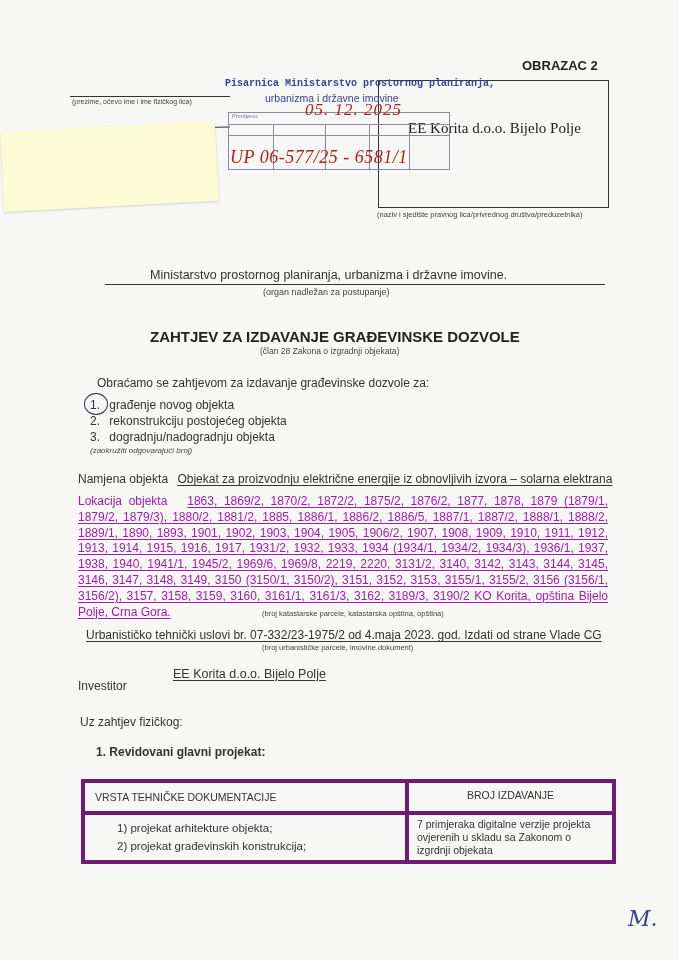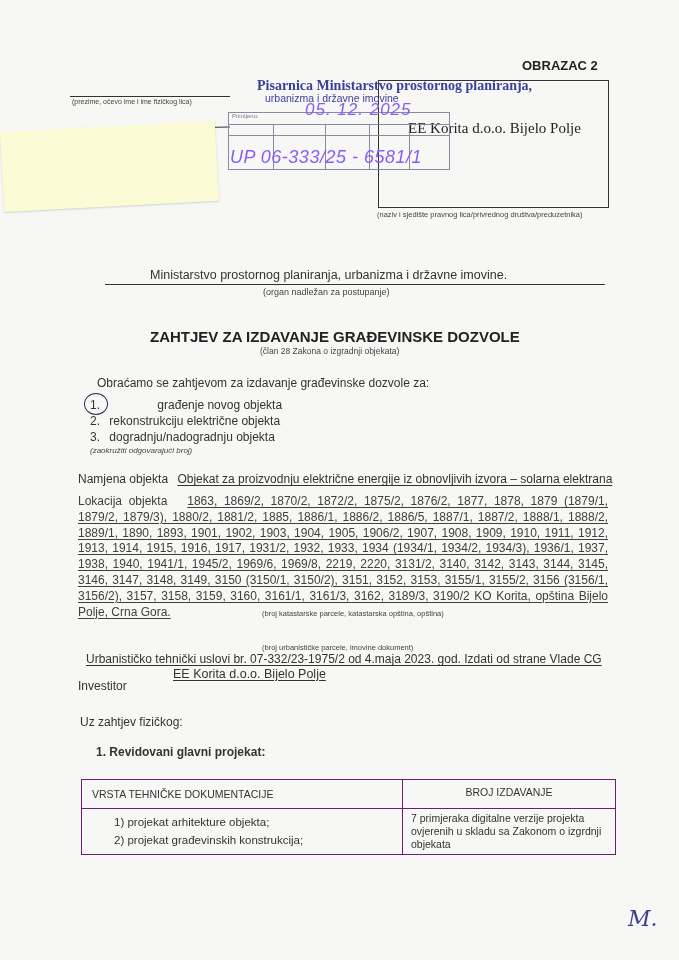--- a/index.html
+++ b/index.html
@@ -13,45 +13,45 @@
   .hdr-obrazac { left: 522px; top: 58px; font-weight: bold; font-size: 13px; color: #222; }
   .line { position: absolute; height: 1px; background: #333; }
   .small-cap { font-size: 7px; color: #444; }
   .box-firm {
     left: 378px; top: 80px; width: 231px; height: 128px;
     border: 1.5px solid #333; box-sizing: border-box;
   }
   .firm-name {
     left: 408px; top: 120px; font-family: "Liberation Serif", serif; font-size: 15px; color: #222;
   }
-  .stamp-title { font-family: Liberation Serif, serif; color: #3a3f9a; font-weight: bold; font-size: 14px; margin-left: 32px; }
+  .stamp-title { font-family: Liberation Mono, monospace; color: #3a3f9a; font-weight: bold; font-size: 10px; }
   .stamp-sub { color: #3a3f9a; font-size: 10.5px; }
   .stamp-table {
     left: 228px; top: 112px; width: 222px; height: 58px;
     border: 1px solid #8a8aa0; box-sizing: border-box;
   }
   .stamp-row1 { position: absolute; left: 0; top: 0; width: 100%; height: 12px; border-bottom: 1px solid #8a8aa0; font-size: 6px; color: #7a7a90; padding-left: 3px; box-sizing: border-box; }
   .stamp-row2 { position: absolute; left: 0; top: 12px; width: 100%; height: 10px; border-bottom: 1px solid #8a8aa0; }
   .stamp-col { position: absolute; top: 12px; bottom: 0; width: 1px; background: #8a8aa0; }
-  .hand { font-family: Liberation Sans, sans-serif; color: #8b5cf6; font-style: italic; }
+  .hand { font-family: Liberation Serif, serif; color: #b91c1c; font-style: italic; }
   .sticky {
     left: 0; top: 132px; width: 215px; height: 80px; background: #fbfbd6;
     transform: rotate(-3deg); transform-origin: left top;
     box-shadow: 0 1px 2px rgba(0,0,0,0.15);
   }
   .u { text-decoration: underline; text-underline-offset: 2px; }
   .body-text { font-size: 12px; color: #333; }
   .loc-block {
-    left: 78px; top: 494px; width: 530px; font-size: 12px; line-height: 15.8px; color: #404040; text-align: justify;
+    left: 78px; top: 494px; width: 530px; font-size: 12px; line-height: 15.8px; color: #a21caf; text-align: justify;
   }
   .list-item { position: absolute; left: 90px; font-size: 12px; color: #333; }
   .table {
     left: 81px; top: 779px; width: 535px; border-collapse: collapse; font-size: 11px; color: #333;
   }
-  .table td { border: 1px solid #701a75; vertical-align: top; padding: 3px 6px; }
+  .table td { border: 4px solid #701a75; vertical-align: top; padding: 3px 6px; }
   .circle {
     left: 84px; top: 393px; width: 22px; height: 20px; border: 1.6px solid #2d2f55; border-radius: 50%;
   }
   .signature { left: 628px; top: 906px; font-family: "DejaVu Serif", serif; font-style: italic; font-size: 22px; color: #3b3f8f; }
 </style>
 </head>
 <body>
 
 <div class="abs hdr-obrazac">OBRAZAC 2</div>
 
@@ -73,57 +73,57 @@
   <div class="stamp-row1">
     <span>Primljeno:</span>
   </div>
   <div class="stamp-row2"></div>
   <div class="stamp-col" style="left:44px;"></div>
   <div class="stamp-col" style="left:96px;"></div>
   <div class="stamp-col" style="left:140px;"></div>
   <div class="stamp-col" style="left:180px;"></div>
 </div>
 <div class="abs hand" style="left:305px; top:100px; font-size:17px; letter-spacing:1px;">05. 12. 2025</div>
-<div class="abs hand" style="left:230px; top:147px; font-size:18px; letter-spacing:0.5px;">UP 06-333/25 - 6581/1</div>
+<div class="abs hand" style="left:230px; top:147px; font-size:18px; letter-spacing:0.5px;">UP 06-577/25 - 6581/1</div>
 
 <div class="abs body-text" style="left:150px; top:268px; font-size:12.5px;">Ministarstvo prostornog planiranja, urbanizma i državne imovine.</div>
 <div class="line" style="left:105px; top:284px; width:500px;"></div>
 <div class="abs" style="left:263px; top:287px; font-size:9px; color:#444;">(organ nadležan za postupanje)</div>
 
 <div class="abs" style="left:150px; top:328px; font-size:15px; font-weight:bold; color:#222;">ZAHTJEV ZA IZDAVANJE GRAĐEVINSKE DOZVOLE</div>
 <div class="abs" style="left:260px; top:346px; font-size:8.5px; color:#444;">(član 28 Zakona o izgradnji objekata)</div>
 
 <div class="abs body-text" style="left:77px; top:376px;margin-left:20px;">Obraćamo se zahtjevom za izdavanje građevinske dozvole za:</div>
 <div class="abs circle"></div>
 <div class="list-item" style="top:398px;">
   <span>1.</span>
-  <span style="margin-left:6px;padding-left:48px;">građenje novog objekta</span>
+  <span style="margin-left:6px;">građenje novog objekta</span>
 </div>
 <div class="list-item" style="top:414px;">
   <span>2.</span>
-  <span style="margin-left:6px;">rekonstrukciju električne objekta</span>
+  <span style="margin-left:6px;">rekonstrukciju postojećeg objekta</span>
 </div>
 <div class="list-item" style="top:430px;">
   <span>3.</span>
   <span style="margin-left:6px;">dogradnju/nadogradnju objekta</span>
 </div>
 <div class="abs" style="left:90px; top:446px; font-size:8px; font-style:italic; color:#444;">(zaokružiti odgovarajući broj)</div>
 
 <div class="abs body-text" style="left:78px; top:472px;">
   <span>Namjena objekta</span>
   <span class="u" style="margin-left:6px;">Objekat za proizvodnju električne energije iz obnovljivih izvora – solarna elektrana</span>
 </div>
 
 <div class="abs loc-block">
   <span>Lokacija objekta</span>&nbsp;&nbsp;
   <span class="u">1863, 1869/2, 1870/2, 1872/2, 1875/2, 1876/2, 1877, 1878, 1879 (1879/1, 1879/2, 1879/3), 1880/2, 1881/2, 1885, 1886/1, 1886/2, 1886/5, 1887/1, 1887/2, 1888/1, 1888/2, 1889/1, 1890, 1893, 1901, 1902, 1903, 1904, 1905, 1906/2, 1907, 1908, 1909, 1910, 1911, 1912, 1913, 1914, 1915, 1916, 1917, 1931/2, 1932, 1933, 1934 (1934/1, 1934/2, 1934/3), 1936/1, 1937, 1938, 1940, 1941/1, 1945/2, 1969/6, 1969/8, 2219, 2220, 3131/2, 3140, 3142, 3143, 3144, 3145, 3146, 3147, 3148, 3149, 3150 (3150/1, 3150/2), 3151, 3152, 3153, 3155/1, 3155/2, 3156 (3156/1, 3156/2), 3157, 3158, 3159, 3160, 3161/1, 3161/3, 3162, 3189/3, 3190/2 KO Korita, opština Bijelo Polje, Crna Gora.</span>
 </div>
 <div class="abs" style="left:262px; top:609px; font-size:7.5px; color:#444;">(broj katastarske parcele, katastarska opština, opština)</div>
 
-<div class="abs body-text u" style="left:86px; top:652px;">Urbanističko tehnički uslovi br. 07-332/23-1975/2 od 4.maja 2023. god. Izdati od strane Vlade CG</div>
+<div class="abs body-text u" style="left:86px; top:628px;">Urbanističko tehnički uslovi br. 07-332/23-1975/2 od 4.maja 2023. god. Izdati od strane Vlade CG</div>
 <div class="abs" style="left:262px; top:643px; font-size:7.5px; color:#444;">(broj urbanističke parcele, imovine dokument)</div>
 
 <div class="abs body-text" style="left:78px; top:671px;margin-top:8px;">Investitor</div>
 <div class="abs body-text u" style="left:173px; top:667px; font-size:12.5px;">EE Korita d.o.o. Bijelo Polje</div>
 
 <div class="abs body-text" style="left:80px; top:715px;">Uz zahtjev fizičkog:</div>
 <div class="abs body-text" style="left:96px; top:745px; font-weight:bold;">1.  Revidovani glavni projekat:</div>
 
 <table class="abs table">
   <tbody>

